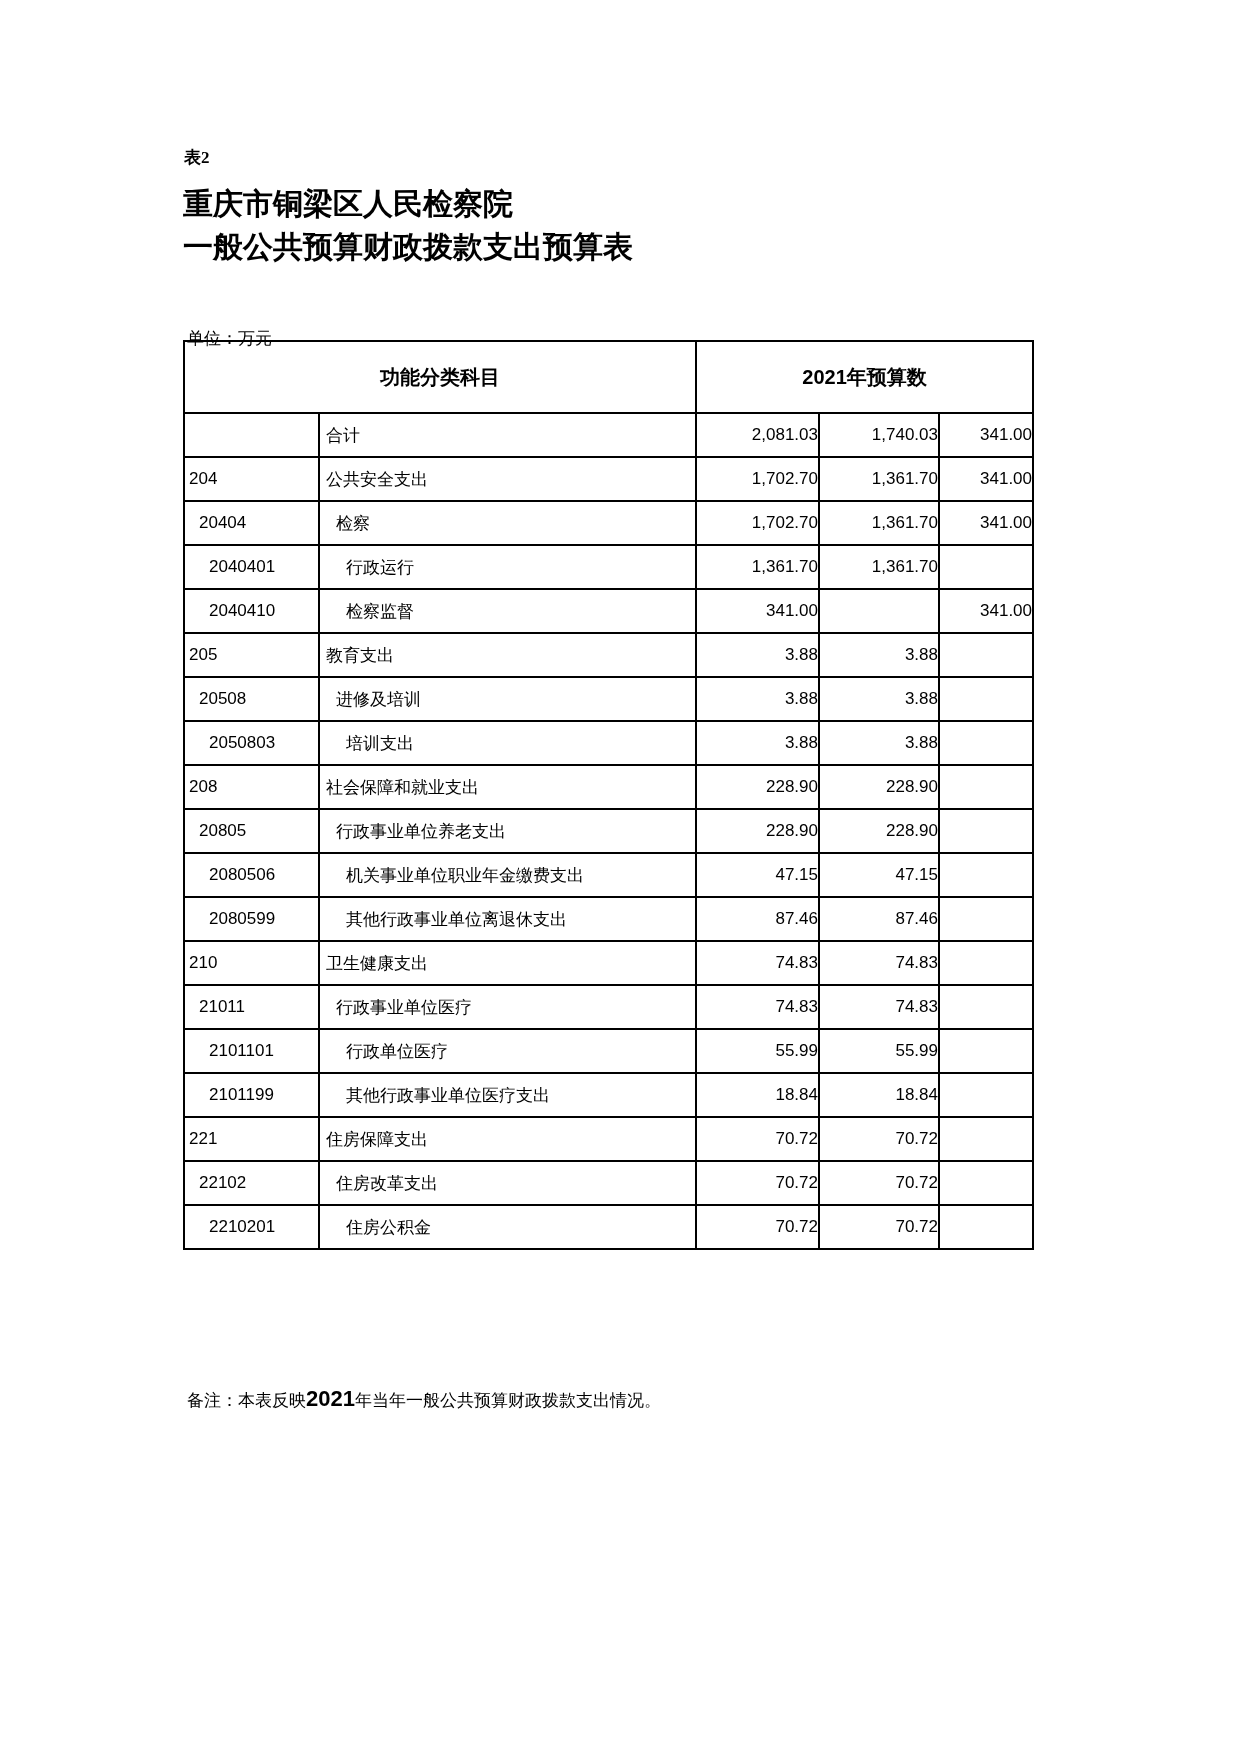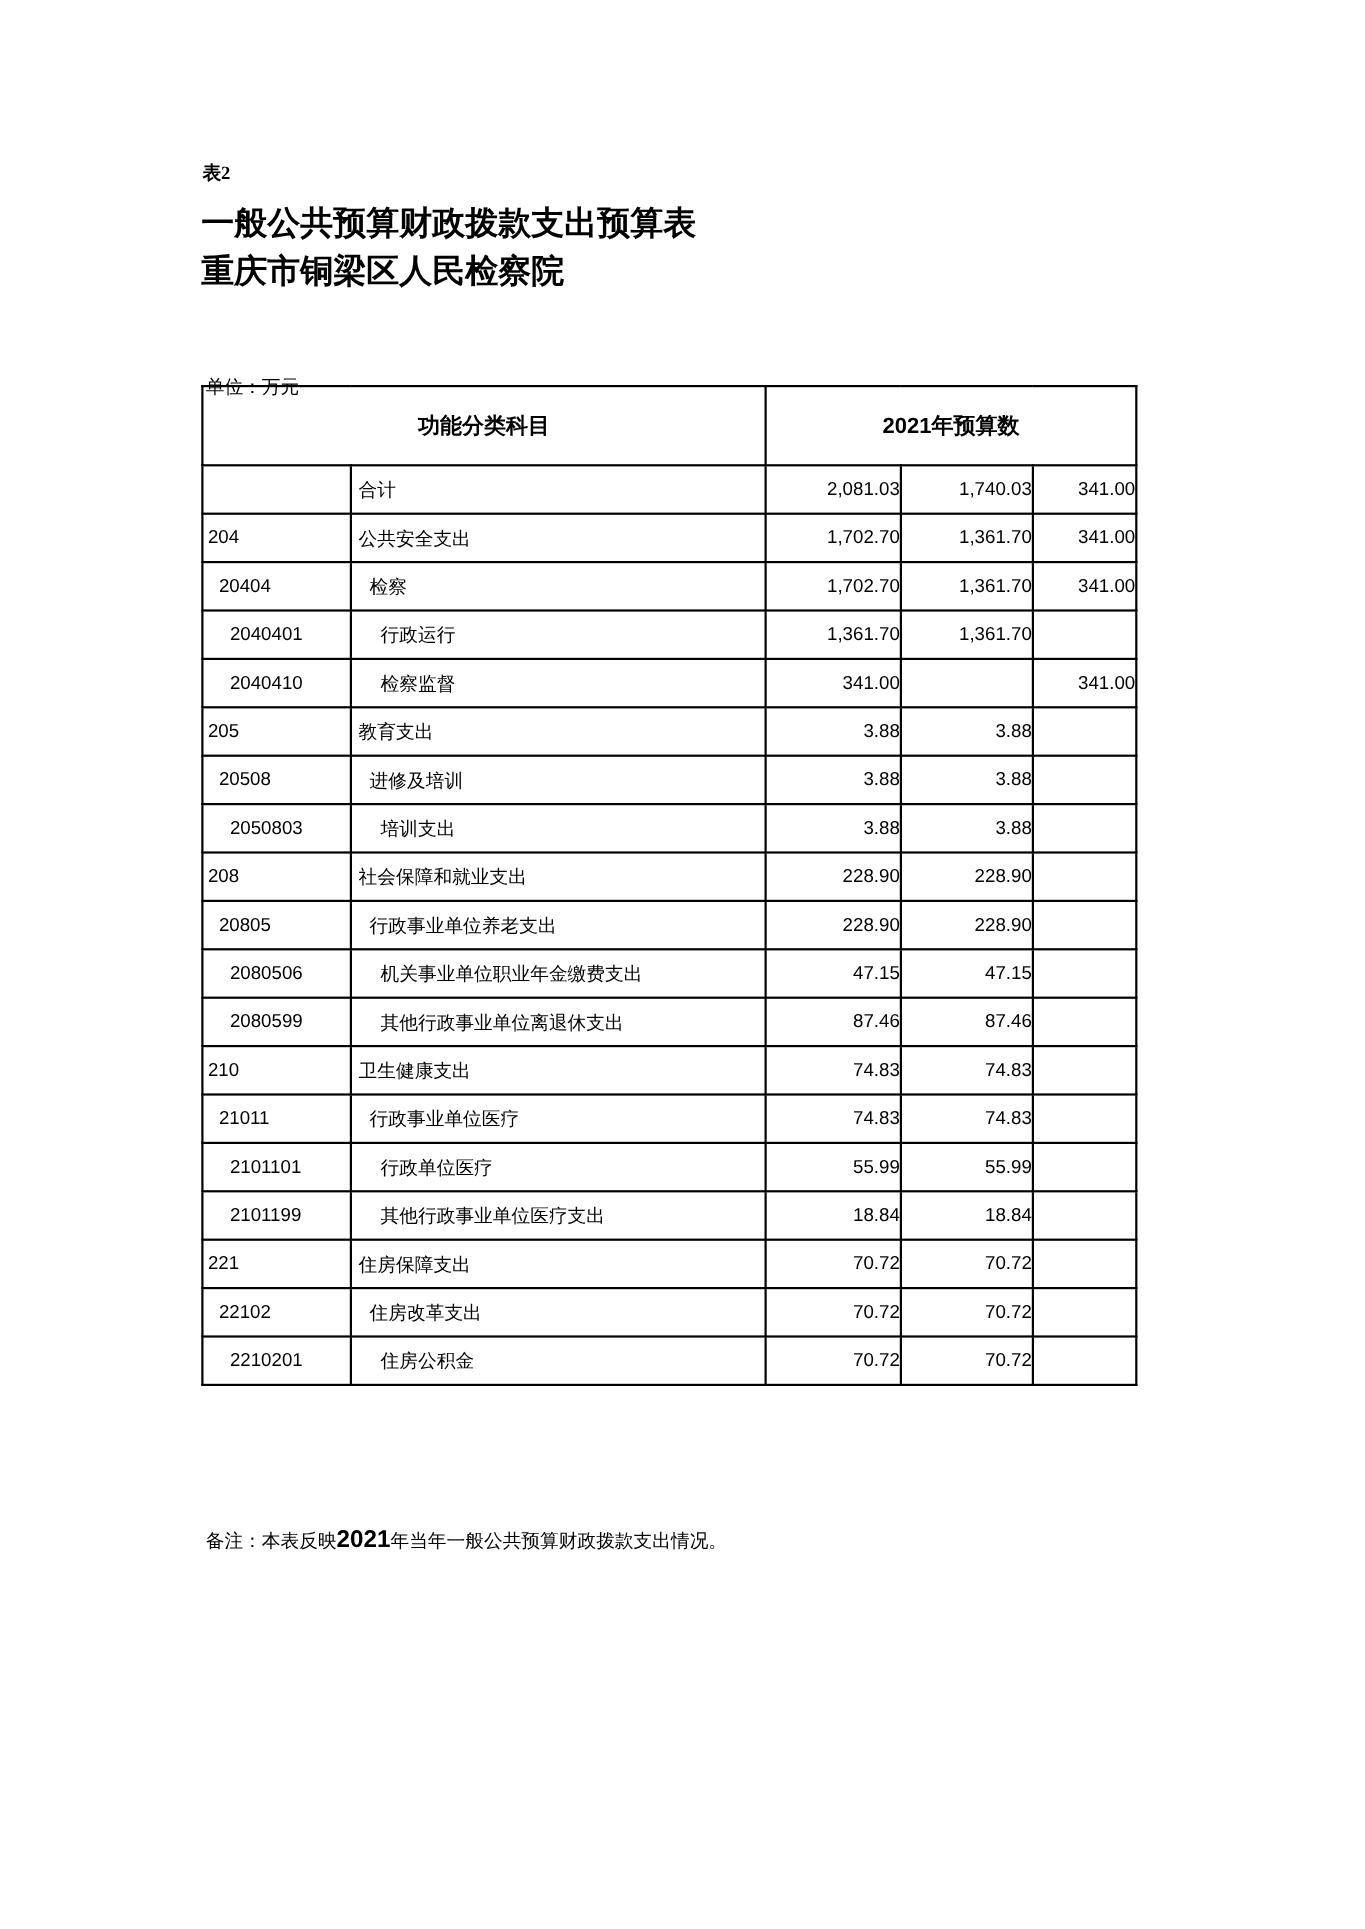--- a/index.html
+++ b/index.html
@@ -16,25 +16,25 @@
     position:absolute; left:184px; top:146px;
     font-size:17px; font-weight:700;
     font-family:"Liberation Serif", serif;
   }
   .doc-title{
     position:absolute; left:183px; top:182px;
     font-size:30px; font-weight:700; line-height:43px;
     font-family:"Liberation Serif", serif;
   }
   .unit-label{
-    position:absolute; left:187px; top:340px;
+    position:absolute; left:187px; top:327px;
     font-size:17px;
   }
   table.budget{
-    position:absolute; left:183px; top:350px;
+    position:absolute; left:183px; top:340px;
     width:849px;
     border-collapse:collapse;
     table-layout:fixed;
   }
   table.budget th, table.budget td{
     border:2px solid #000;
     overflow:hidden;
     vertical-align:middle;
     padding:0;
   }
@@ -82,22 +82,22 @@
   }
 </style>
 </head>
 <body>
 
 <div class="page">
 
   <div class="tbl-label">表2</div>
 
   <div class="doc-title">
+    <div>重庆市铜梁区人民检察院</div>
     <div>一般公共预算财政拨款支出预算表</div>
-    <div>重庆市铜梁区人民检察院</div>
   </div>
 
   <div class="unit-label">单位：万元</div>
 
   <table class="budget">
     <colgroup>
       <col style="width:135px">
       <col style="width:377px">
       <col style="width:123px">
       <col style="width:120px">

